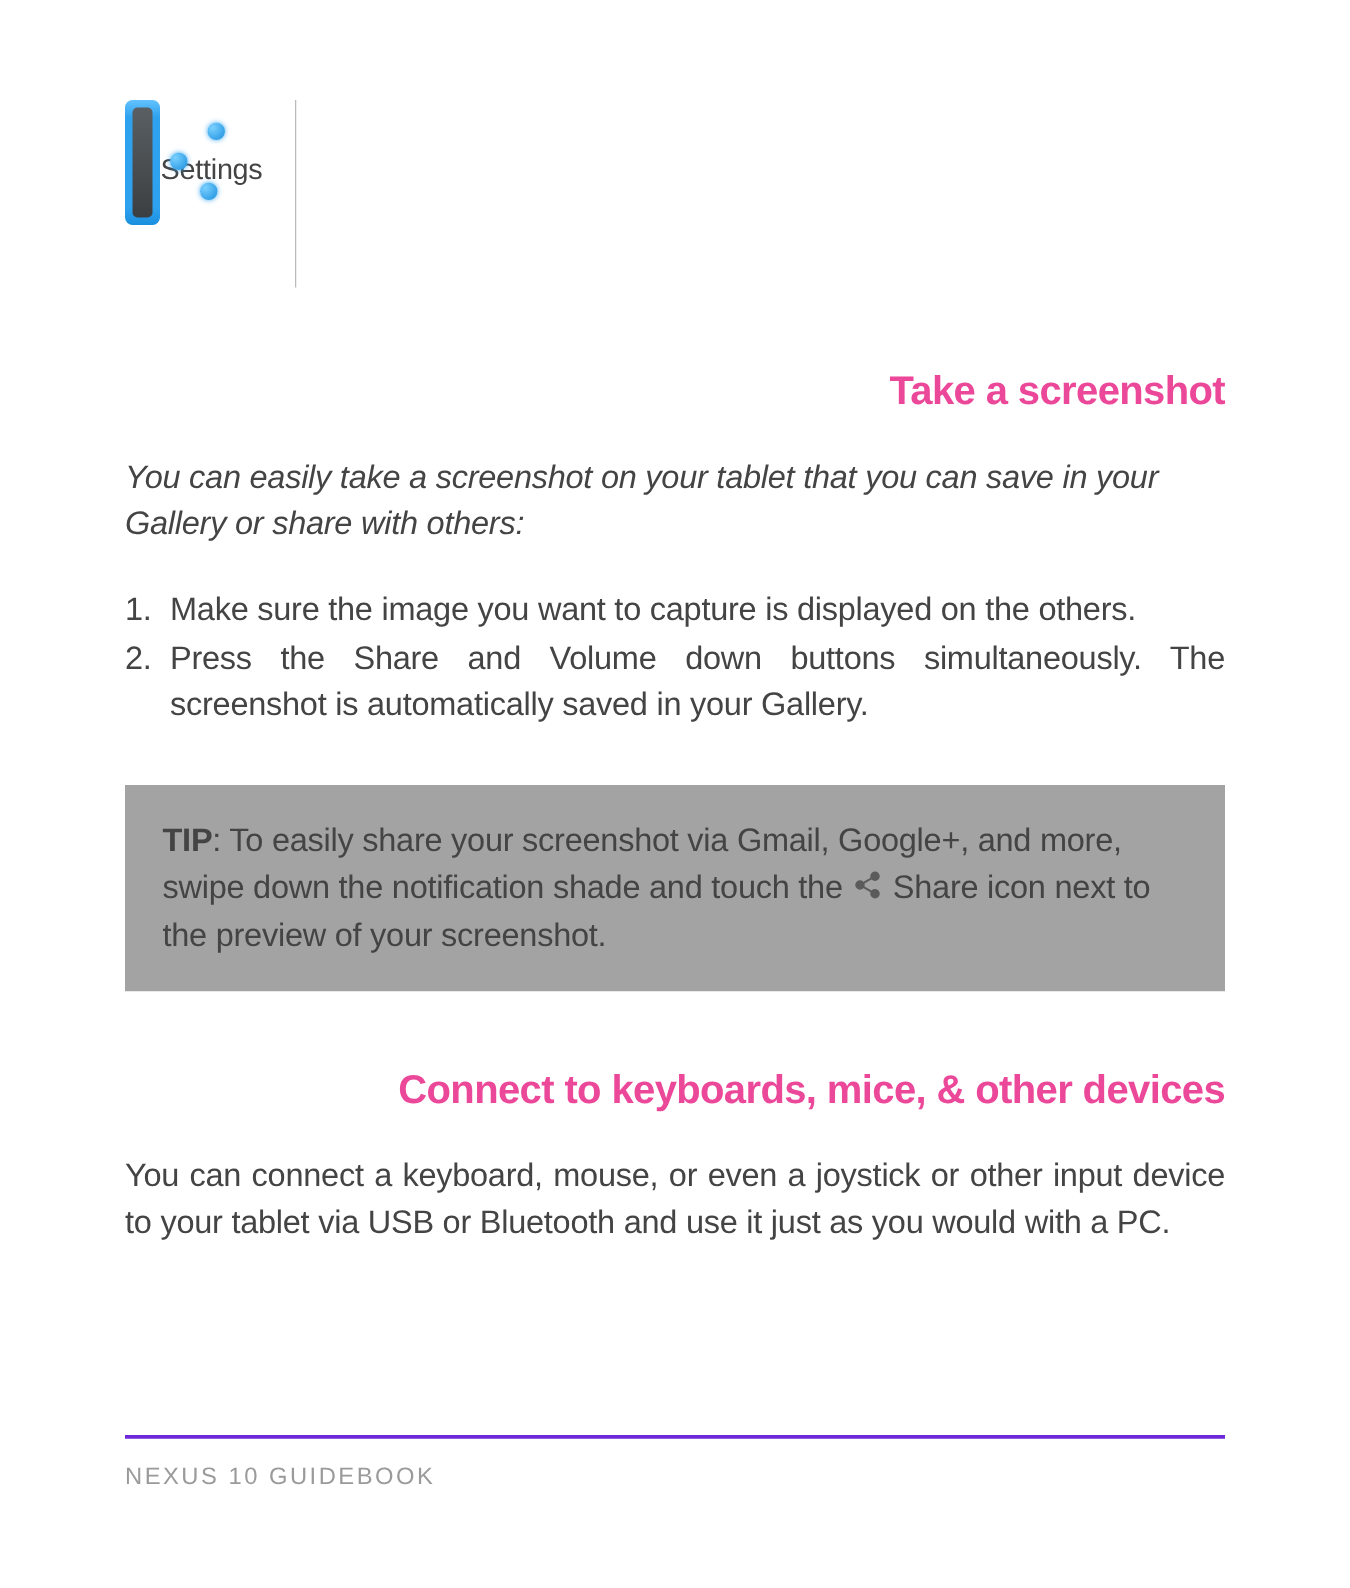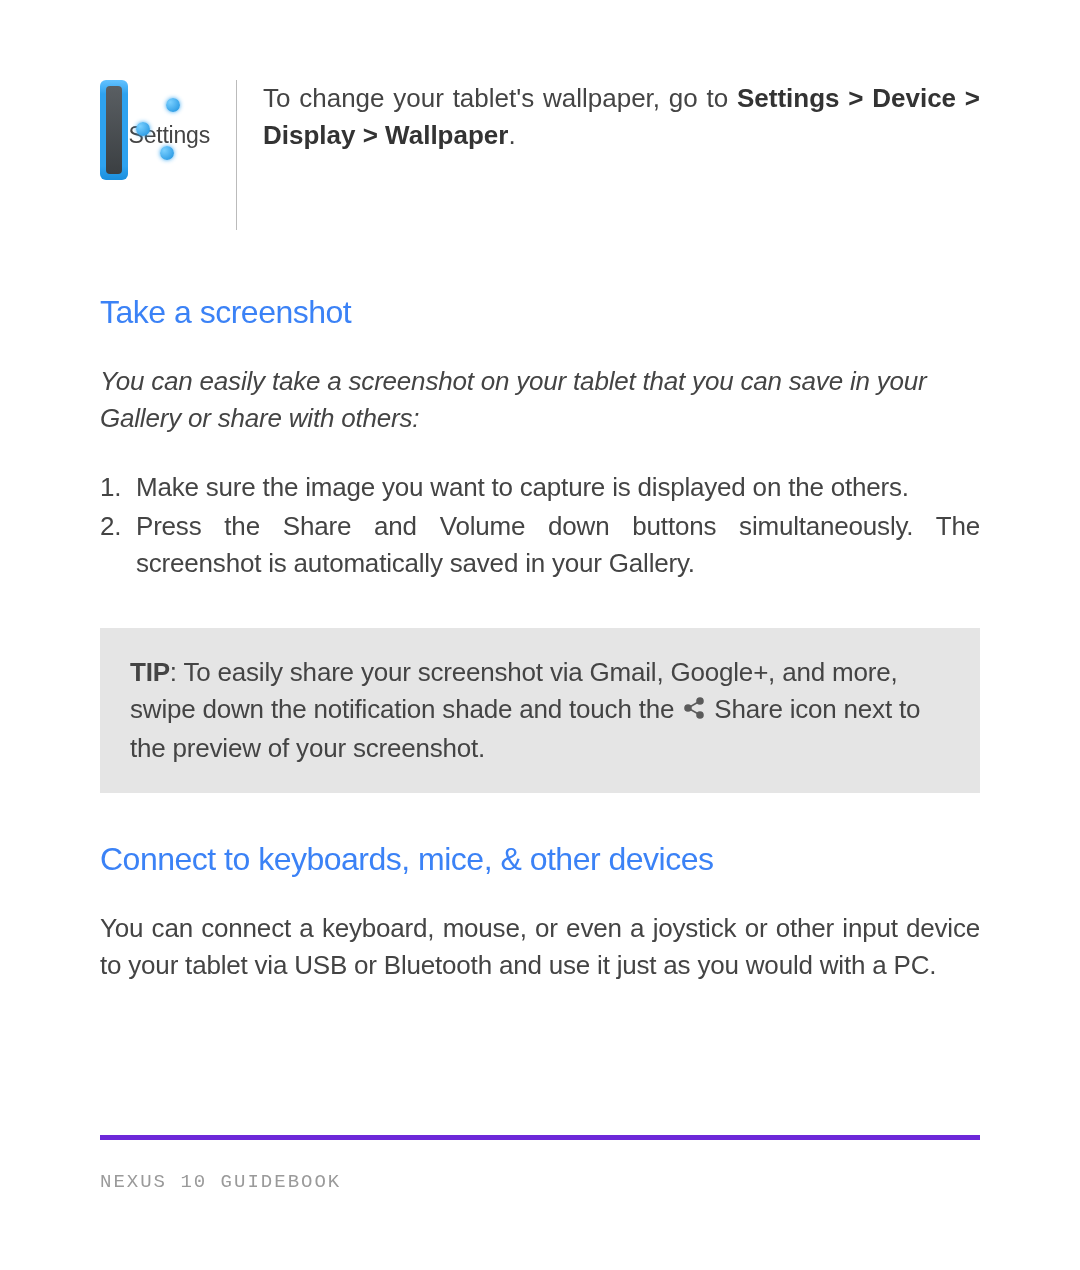--- a/index.html
+++ b/index.html
@@ -80,24 +80,25 @@
 
   .top-text {
     flex: 1;
     text-align: justify;
     letter-spacing: 0;
   }
   .top-text b { font-weight: 700; color: #333; }
 
   h2 {
     font-size: 32px;
-    font-weight: 400;
-    color: #3b82f6;
+    font-weight: 700;
+    color: #ec4899;
     margin-bottom: 28px;
     letter-spacing: -0.5px;
+    text-align: right;
   }
 
   .intro { margin-bottom: 32px; font-style: italic; }
 
   ol {
     list-style: none;
     counter-reset: li;
     margin-bottom: 46px;
   }
   ol li {
@@ -108,47 +109,46 @@
     margin-bottom: 2px;
   }
   ol li::before {
     content: counter(li) ".";
     position: absolute;
     left: 0;
     top: 0;
   }
 
   .tip-box {
-    background: #e5e5e5;
+    background: #a3a3a3;
     padding: 26px 30px;
-    margin-bottom: 44px;
+    margin-bottom: 56px;
     font-size: 26px;
     line-height: 1.42;
   }
   .tip-box b { font-weight: 700; }
   .share-icon {
     display: inline-block;
     vertical-align: -2px;
   }
   .share-icon svg { width: 26px; height: 24px; }
 
   .connect-body { text-align: justify; }
 
   .footer {
     position: absolute;
     left: 100px; right: 100px;
     bottom: 74px;
-    border-top: 5px solid #6d28d9;
-    padding-top: 29px;
+    border-top: 3px solid #6d28d9;
+    padding-top: 18px;
     display: flex;
     justify-content: space-between;
     font-size: 19px;
     letter-spacing: 2px;
     color: #9a9a9a;
-    font-family: Liberation Mono, monospace;
   }
   .footer .right span.num { margin-left: 28px; }
 </style>
 </head>
 <body>
 
 <div class="top-row">
   <div class="icon-col">
     <div class="settings-icon">
       <div class="settings-inner">
@@ -156,23 +156,20 @@
         <span class="knob k1"></span>
         <span class="knob k2"></span>
         <span class="knob k3"></span>
       </div>
     </div>
     <div class="icon-caption">Settings</div>
   </div>
 
   <div class="vrule"></div>
 
-  <p class="top-text">
-    <span>To change your tablet's wallpaper, go to </span><b>Settings &gt; Device &gt; Display &gt; Wallpaper</b><span>.</span>
-  </p>
 </div>
 
 <h2>Take a screenshot</h2>
 
 <p class="intro">You can easily take a screenshot on your tablet that you can save in your Gallery or share with others:</p>
 
 <ol>
   <li>Make sure the image you want to capture is displayed on the others.</li>
   <li>Press the Share and Volume down buttons simultaneously. The screenshot is automatically saved in your Gallery.</li>
 </ol>

